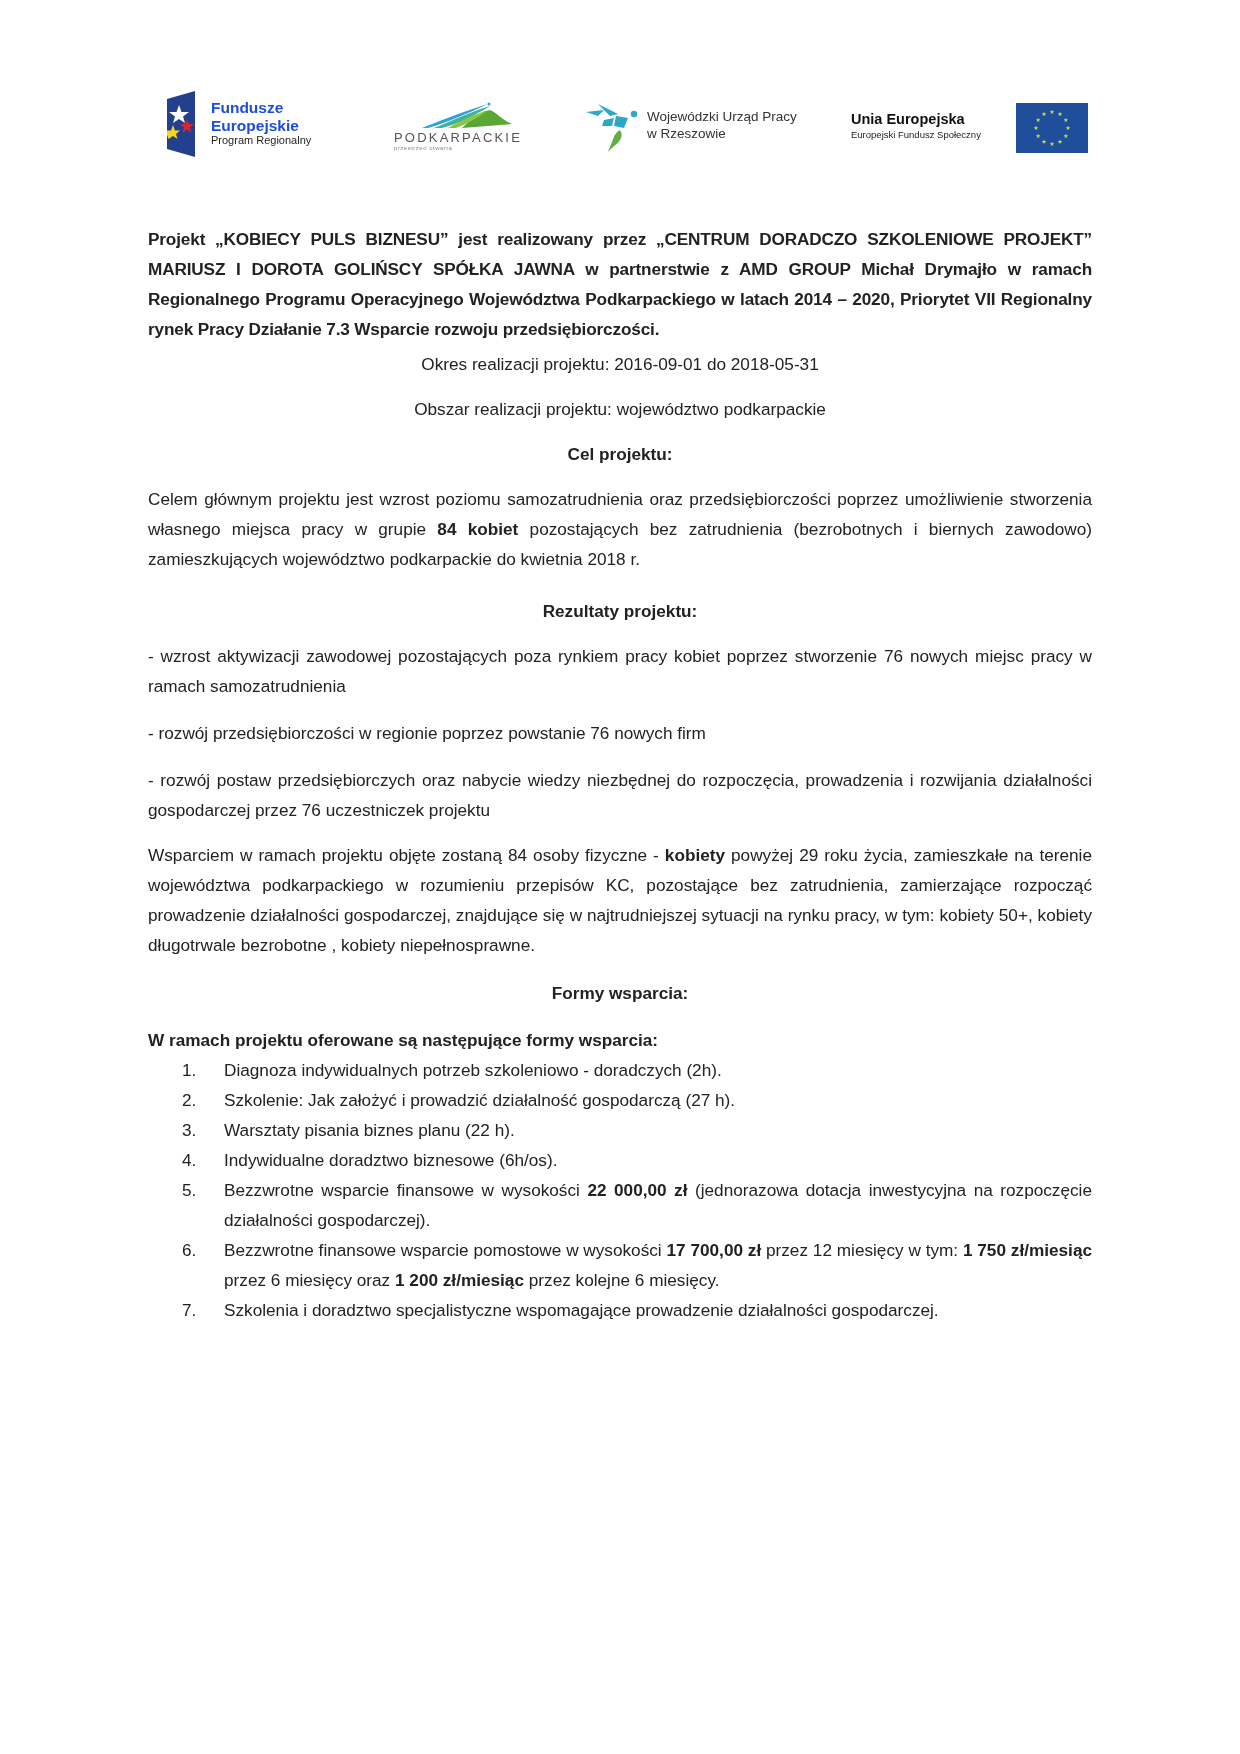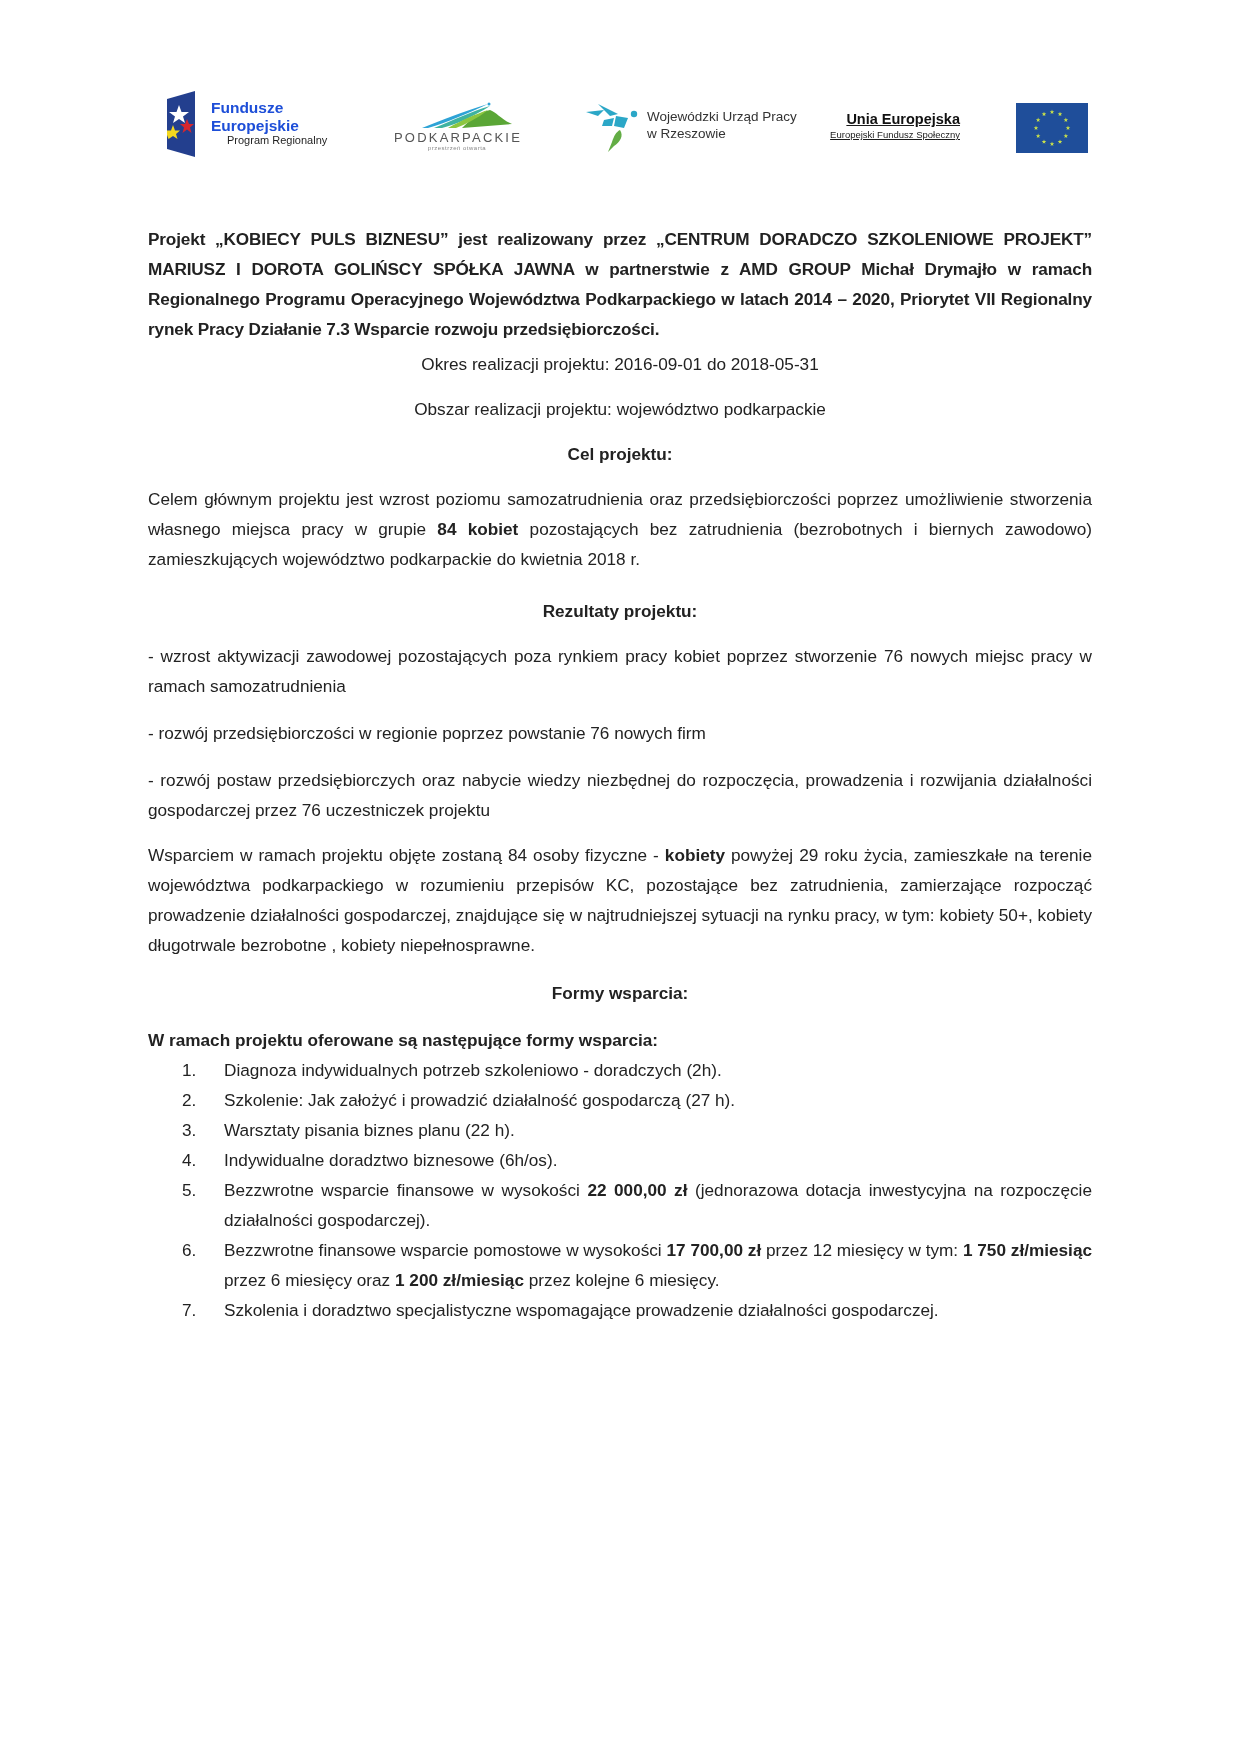--- a/index.html
+++ b/index.html
@@ -4,31 +4,31 @@
 <style>
   html, body { margin: 0; padding: 0; background: #ffffff; }
   body { width: 1240px; height: 1754px; position: relative; overflow: hidden;
          font-family: "Liberation Sans", sans-serif; color: #1a1a1a; }
 
   
   .logo-bar { position: absolute; top: 88px; left: 0; width: 1240px; height: 80px; }
   .fe-logo { position: absolute; left: 163px; top: 3px; width: 34px; height: 66px; }
   .fe-text { position: absolute; left: 211px; top: 12px; line-height: 1; }
   .fe-text .l1, .fe-text .l2 { font-size: 15.5px; font-weight: bold; color: #1d4ed8; display: block; margin-bottom: 2px; }
-  .fe-text .l3 { font-size: 11px; color: #1f1f1f; display: block; margin-top: 2px; margin-left: 16px; }
+  .fe-text .l3 { font-size: 11px; color: #1f1f1f; display: block; margin-top: 2px; }
 
   .pk-logo { position: absolute; left: 392px; top: 10px; width: 128px; height: 56px; }
-  .pk-text { position: absolute; left: 394px; top: 42px; width: 126px; text-align: center; }
+  .pk-text { position: absolute; left: 394px; top: 42px; width: 126px; text-align: left; }
   .pk-text .name { font-size: 13px; letter-spacing: 2.2px; color: #555; display: block; }
   .pk-text .tag { font-size: 6px; color: #888; display: block; letter-spacing: 0.5px; }
 
   .wup-logo { position: absolute; left: 584px; top: 14px; width: 60px; height: 52px; }
   .wup-text { position: absolute; left: 647px; top: 20px; font-size: 13.5px; color: #333; line-height: 17px; }
 
-  .eu-text { position: absolute; left: 800px; top: 22px; width: 160px; text-align: right; text-decoration: underline; }
+  .eu-text { position: absolute; left: 851px; top: 22px; width: 160px; text-align: left; }
   .eu-text .t1 { font-size: 14.5px; font-weight: bold; color: #111; display: block; line-height: 18px; }
   .eu-text .t2 { font-size: 9.5px; color: #222; display: block; line-height: 13px; }
   .eu-flag { position: absolute; left: 1016px; top: 15px; width: 72px; height: 50px; }
 
   
   .content { position: absolute; left: 148px; top: 224px; width: 944px;
              font-family: "Liberation Sans", sans-serif; font-size: 17.2px; line-height: 30px; color: #222; }
   .intro { font-weight: bold; text-align: justify; text-align-last: left; margin: 0; letter-spacing: -0.15px; }
   .center { text-align: center; margin: 0; }
   .meta1 { margin-top: 5px; }

